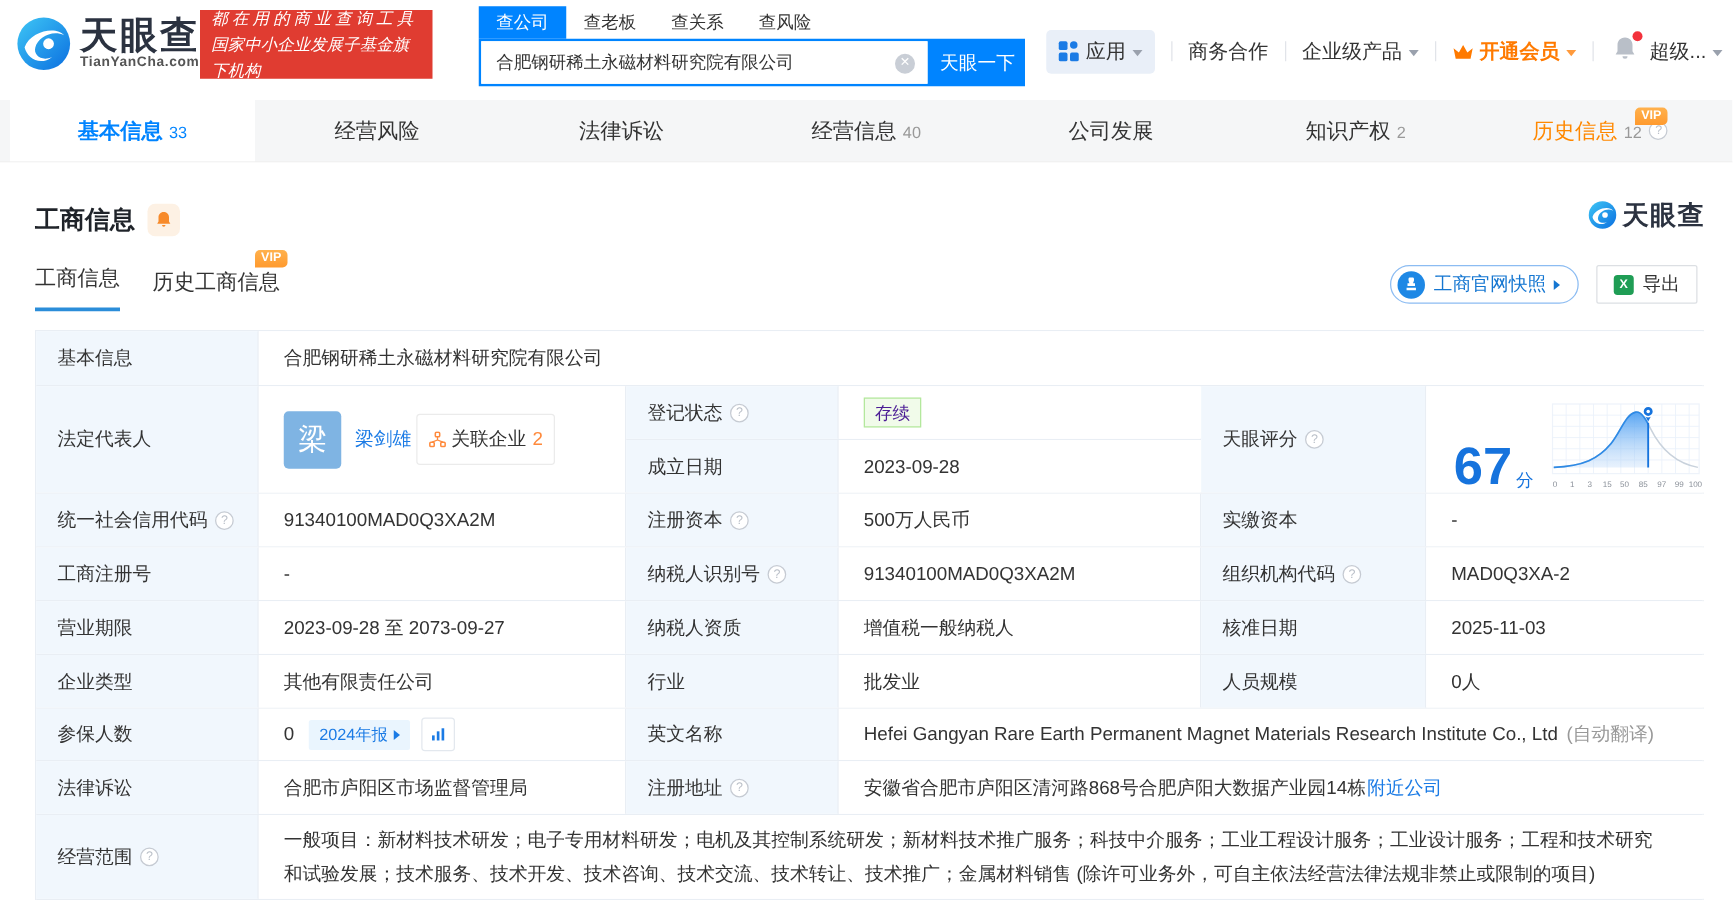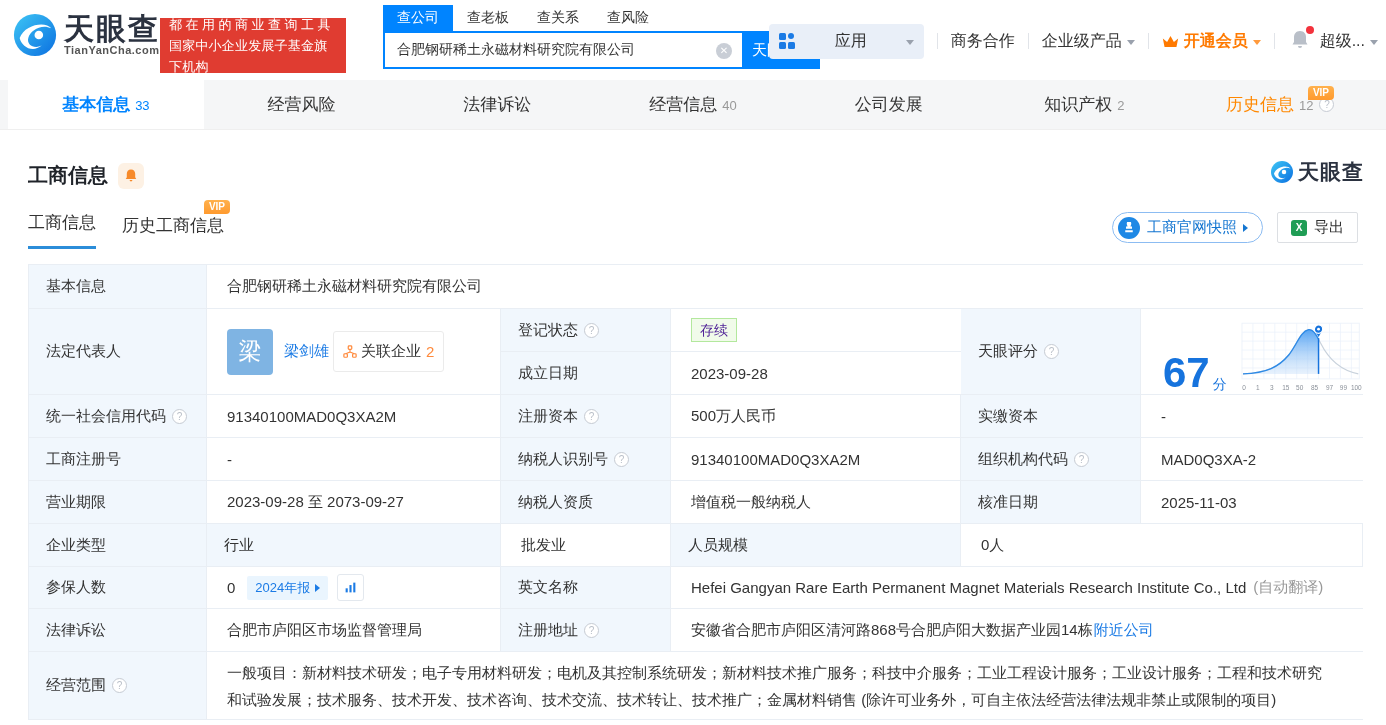--- a/index.html
+++ b/index.html
@@ -7,42 +7,42 @@
     font-family:"Liberation Sans","DejaVu Sans",sans-serif; color:#333; }
   .page { position:relative; width:1386px; height:725px; }
 
   
   .header { position:absolute; top:0; left:0; width:100%; height:80px; background:#fff; }
   .logo { position:absolute; left:12px; top:12px; display:flex; align-items:center; }
   .logo-mark { width:46px; height:46px; }
   .logo-txt { margin-left:6px; }
   .logo-cn { font-size:30px; font-weight:bold; color:#2b3240; letter-spacing:2px; line-height:30px;}
   .logo-en { font-size:11px; font-weight:bold; color:#555; letter-spacing:.5px; }
-  .slogan { position:absolute; left:160px; top:18px; width:186px; height:55px; background:#e03c31;
+  .slogan { position:absolute; left:160px; top:8px; width:186px; height:55px; background:#e03c31;
     color:#fff; font-size:13px; display:flex; flex-direction:column; justify-content:center;
-    padding:0 9px; line-height:21px; }
+    padding:0 9px; line-height:21px;font-style:italic; }
   .slogan .l1 { letter-spacing:3.5px; }
   .slogan .l2 { letter-spacing:0.2px; }
 
   .search-wrap { position:absolute; left:383px; top:5px; }
   .search-tabs { display:flex; align-items:flex-end; height:26px; }
   .stab { font-size:14px; color:#333; padding:4px 14px; cursor:pointer; }
   .stab.active { background:#0084ff; color:#fff; }
   .search-box { display:flex; margin-top:0; height:38px; width:437px; }
   .search-input-wrap { position:relative; width:361px; height:38px; border:2px solid #0084ff; background:#fff; }
   .search-input { width:100%; height:100%; border:none; outline:none; font-size:14px; color:#333;
     padding:0 34px 0 12px; font-family:inherit; }
   .clear-ic { position:absolute; right:10px; top:10px; width:16px; height:16px; border-radius:50%;
     background:#c9ced6; color:#fff; font-size:10px; line-height:16px; text-align:center; cursor:pointer; }
   .search-btn { width:76px; height:38px; background:#0084ff; color:#fff; font-size:15px;
     border:none; cursor:pointer; font-family:inherit; }
 
   .top-nav { position:absolute; right:8px; top:24px; display:flex; align-items:center; height:34px; }
   .apps-chip { display:flex; align-items:center; background:#e9eff8; border-radius:4px;
-    padding:7px 10px; cursor:pointer;gap:34px; }
+    padding:7px 10px; cursor:pointer; }
   .apps-ic { display:grid; grid-template-columns:7px 7px; grid-template-rows:7px 7px; gap:2px; margin-right:6px; }
   .apps-ic i { background:#1b7be5; border-radius:1.5px; }
   .apps-ic i.dot { border-radius:50%; width:6px; height:6px; }
   .nav-item { font-size:16px; color:#333; cursor:pointer; display:flex; align-items:center; }
   .caret { width:0; height:0; border-left:4px solid transparent; border-right:4px solid transparent;
     border-top:5px solid #9aa1ad; margin-left:5px; margin-top:2px; }
   .sep { width:1px; height:16px; background:#e1e4e9; margin:0 13px; }
   .vip-link { color:#ff7a00; font-weight:bold; }
   .vip-link .caret { border-top-color:#ff9a3c; }
   .bell-wrap { position:relative; margin:0 10px 0 2px; cursor:pointer; }
@@ -421,20 +421,21 @@
         <div class="cell lbl">营业期限</div>
         <div class="cell val">2023-09-28 至 2073-09-27</div>
         <div class="cell lbl">纳税人资质</div>
         <div class="cell val">增值税一般纳税人</div>
         <div class="cell lbl">核准日期</div>
         <div class="cell val">2025-11-03</div>
       </div>
 
       <div class="trow r-mid">
         <div class="cell lbl">企业类型</div>
+        <div class="cell val">其他有限责任公司</div>
         <div class="cell lbl">行业</div>
         <div class="cell val">批发业</div>
         <div class="cell lbl">人员规模</div>
         <div class="cell val">0人</div>
       </div>
 
       <div class="trow r7">
         <div class="cell lbl">参保人数</div>
         <div class="cell val">
           <span class="insured-wrap">

